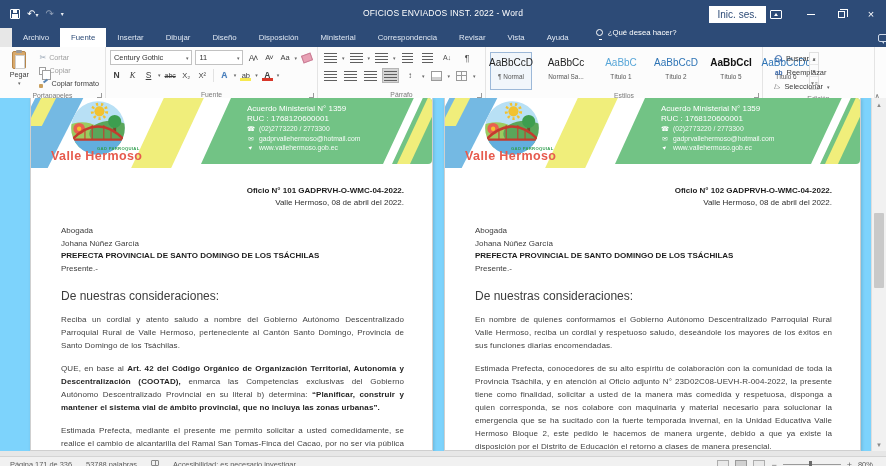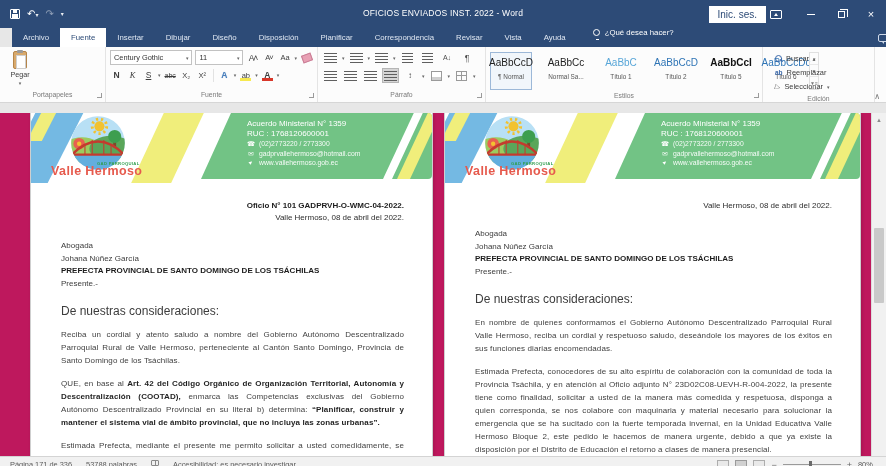--- a/index.html
+++ b/index.html
@@ -109,21 +109,21 @@
   .g-edit{width:112px}
   .ed-col{display:flex;flex-direction:column;gap:1px;padding:2px 0 0 8px}
   .ebtn{display:flex;align-items:center;gap:4px;font-size:7.4px;color:#3b3b3b;height:13px}
   .find-ic{width:7px;height:7px;position:relative}
   .find-ic::before{content:"";position:absolute;left:0;top:0;width:5px;height:5px;border:1px solid #3a67a8;border-radius:50%}
   .find-ic::after{content:"";position:absolute;left:5px;top:5px;width:3px;height:1px;background:#3a67a8;transform:rotate(45deg)}
   .repl-ic::before{content:"ab";font-size:6.5px;color:#3a67a8;font-weight:bold}
   .sel-ic::before{content:"▷";font-size:7px;color:#555;display:inline-block;transform:rotate(15deg)}
 
   
-  .docarea{position:absolute;top:113px;left:0;width:100%;height:353px;background:#be185d;overflow:hidden}
+  .docarea{position:absolute;top:98px;left:0;width:100%;height:353px;background:#7dd3fc;overflow:hidden}
   .page{position:absolute;top:0;height:353px;background:#fff;border:1px solid #cfcfcf;border-top:none;box-shadow:1px 1px 3px rgba(0,0,0,.15);overflow:hidden}
   #page1{left:30px;width:403px}
   #page2{left:444px;width:417px}
   
   .lh{position:relative;height:70px;overflow:hidden}
   .lh-blue{position:absolute;left:-14px;top:-6px;width:48px;height:84px;background:#74b9e3;transform:skewX(-27deg)}
   .lh-yelA{position:absolute;left:4px;top:-4px;width:15px;height:32px;background:#f0ee7b;transform:skewX(-27deg)}
   .lh-yelB{position:absolute;left:116px;top:-5px;width:40px;height:82px;background:#f0ee7b;transform:skewX(-25deg)}
   .banner{position:absolute;left:170px;top:0;right:0;height:66px;background:#72c385;border-radius:0 4px 4px 0;clip-path:polygon(30px 0,100% 0,100% 100%,0 100%);padding:6px 8px 0 46px;overflow:hidden}
   .b-big{font-size:8px;color:#fff;line-height:10px;white-space:nowrap}
@@ -192,41 +192,55 @@
   </div>
 
   <div class="tabrow">
     <div id="tabs" style="display:flex">
         <div class="tab">Archivo</div>
         <div class="tab active">Fuente</div>
         <div class="tab">Insertar</div>
         <div class="tab">Dibujar</div>
         <div class="tab">Diseño</div>
         <div class="tab">Disposición</div>
-        <div class="tab">Planificar</div>
+        <div class="tab">Ministerial</div>
         <div class="tab">Correspondencia</div>
         <div class="tab">Revisar</div>
         <div class="tab">Vista</div>
         <div class="tab">Ayuda</div>
       </div>
     <div class="tellme">
       <span class="bulb"></span>
       <span>¿Qué desea hacer?</span>
     </div>
     <span class="comment-ic"></span>
   </div>
 
   <div class="ribbon">
 
     <div class="group g-clip">
       <div class="g-body">
         <div class="paste-btn">
           <span class="clip-ic"></span>
           <span>Pegar</span>
           <span class="caret">▾</span>
+        </div>
+        <div class="clip-col">
+          <div class="sbtn dim">
+              <span class="scissors"></span>
+              <span>Cortar</span>
+            </div>
+          <div class="sbtn dim">
+              <span class="copy-ic"></span>
+              <span>Copiar</span>
+            </div>
+          <div class="sbtn">
+              <span class="brush-ic"></span>
+              <span>Copiar formato</span>
+            </div>
         </div>
       </div>
       <div class="g-label"><span>Portapapeles</span><span class="launcher"></span></div>
     </div>
 
     <div class="group g-font">
       <div class="g-body">
         <div class="font-col">
           <div class="frow">
             <div class="combo name">
@@ -496,20 +510,21 @@
           <path d="M4 56 Q40 20 76 56" stroke="#c43b2e" stroke-width="3.5" fill="none"></path>
           <path d="M4 56 H76" stroke="#c43b2e" stroke-width="3" fill="none"></path>
           <path d="M22 42 V56 M32 36 V56 M48 36 V56 M58 42 V56" stroke="#c43b2e" stroke-width="1.5"></path>
         </g>
       </svg>
       <div class="logo-sub">GAD PARROQUIAL</div>
       <div class="logo-name">Valle Hermoso</div>
     </div>
   </div>
   <div class="oficio">
+    <div class="ofc-no">Oficio N° 102 GADPRVH-O-WMC-04-2022.</div>
     <div class="ofc-date">Valle Hermoso, 08 de abril del 2022.</div>
   </div>
   <div class="recipient">
           <div>Abogada</div>
           <div>Johana Núñez García</div>
           <div class="b">PREFECTA PROVINCIAL DE SANTO DOMINGO DE LOS TSÁCHILAS</div>
           <div>Presente.-</div>
         </div>
   <div class="salutation">De nuestras consideraciones:</div>
   <div class="body">

